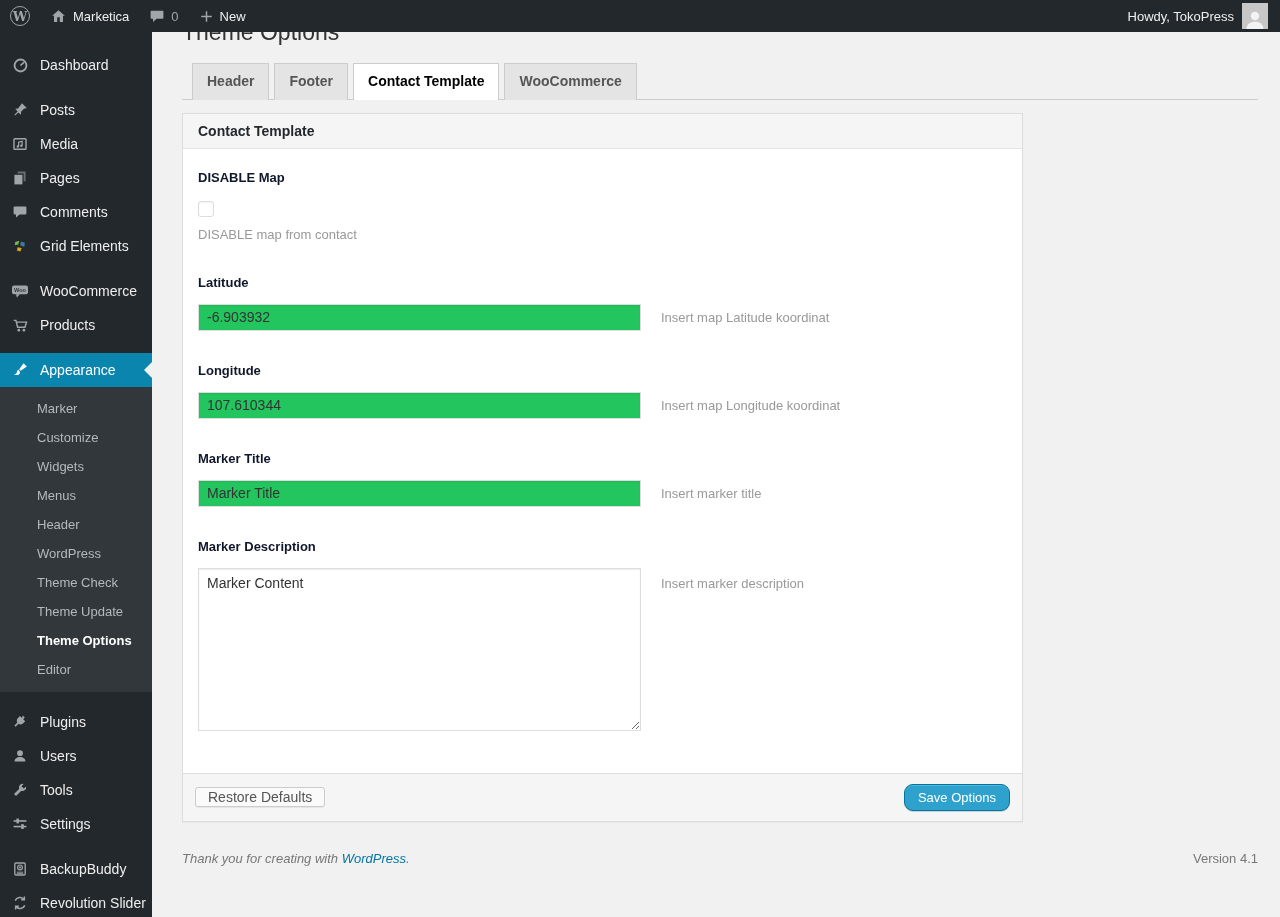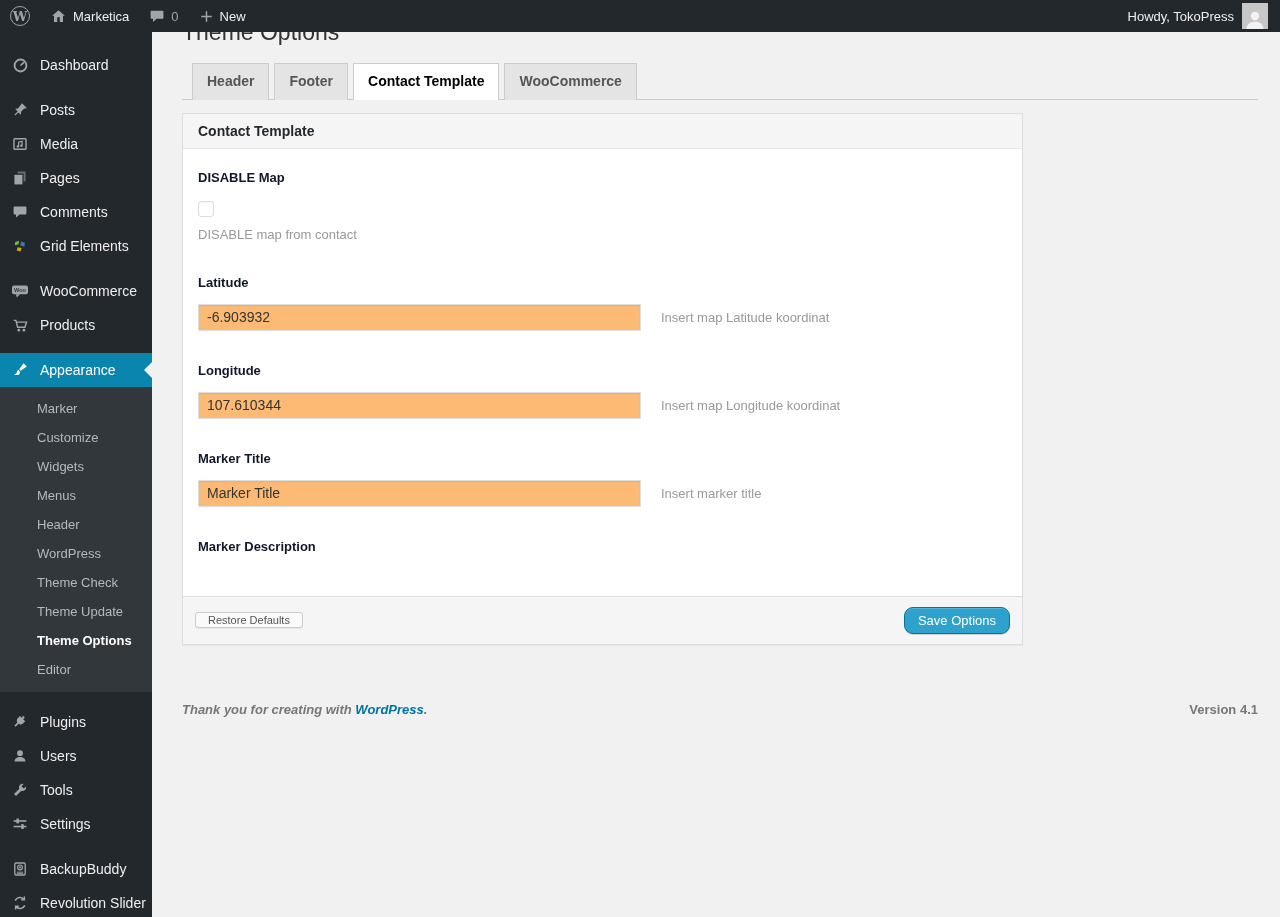--- a/index.html
+++ b/index.html
@@ -85,52 +85,52 @@
   .checkbox {
     appearance:none; -webkit-appearance:none; width:16px; height:16px;
     border:1px solid #ddd; border-radius:3px; background:#fff; cursor:pointer;
     box-shadow:inset 0 1px 2px rgba(0,0,0,.05); margin:0;
   }
   .checkbox-label { font-size:13px; color:#999; }
   .field-row { display:flex; align-items:flex-start; gap:20px; margin:14px 0 32px; }
   .text-input {
     width:443px; height:27px; padding:3px 8px; font-size:14px;
     font-family:"Liberation Sans", sans-serif;
-    border:1px solid #ddd; color:#333; background:#fdba74;
+    border:1px solid #ddd; color:#333; background:#22c55e;
     box-shadow:inset 0 1px 2px rgba(0,0,0,.07); outline:none;
   }
   .textarea {
     width:443px; height:163px; padding:6px 8px; font-size:14px;
     font-family:"Liberation Sans", sans-serif;
     border:1px solid #ddd; color:#333; background:#fff;
     box-shadow:inset 0 1px 2px rgba(0,0,0,.07); outline:none; resize:both;
   }
   .hint { font-size:13px; color:#999; padding-top:6px; }
   .field-row.top-hint .hint { padding-top:8px; }
 
   .panel-footer {
     background:#f5f5f5; border-top:1px solid #ddd; padding:10px 12px;
     display:flex; justify-content:space-between; align-items:center;
   }
   .btn-secondary {
     background:#fafafa; border:1px solid #ccc; border-radius:3px;
-    padding:1px 12px; font-size:11px; color:#555; cursor:pointer;
+    padding:1px 12px; font-size:14px; color:#555; cursor:pointer;
     font-family:"Liberation Sans", sans-serif;
     box-shadow:0 1px 0 rgba(0,0,0,.06);
   }
   .btn-primary {
     background:#2ea2cc; border:1px solid #0074a2; border-radius:9px;
     padding:5px 13px; font-size:13px; color:#fff; cursor:pointer;
     font-family:"Liberation Sans", sans-serif;
     box-shadow:inset 0 1px 0 rgba(120,200,230,.5), 0 1px 0 rgba(0,0,0,.15);
   }
 
   .page-footer {
     width:841px; display:flex; justify-content:space-between; align-items:flex-end;
-    margin-top:57px; font-size:13px; color:#777;font-weight:bold;
+    margin-top:29px; font-size:13px; color:#777;
   }
   .page-footer .thanks { font-style:italic; }
   .page-footer a { color:#0074a2; text-decoration:none; cursor:pointer; }
   .version { width:219px; margin-left:auto; position:absolute; right:22px; text-align:right; }
 </style>
 </head>
 <body>
 
 <div class="admin-bar">
   <div class="ab-item">
@@ -380,20 +380,24 @@
         <span class="hint">Insert map Longitude koordinat</span>
       </div>
 
       <label class="field-label">Marker Title</label>
       <div class="field-row">
         <input type="text" class="text-input" value="Marker Title" style="">
         <span class="hint">Insert marker title</span>
       </div>
 
       <label class="field-label">Marker Description</label>
+      <div class="field-row top-hint" style="margin-bottom:0;">
+        <textarea class="textarea" style="">Marker Content</textarea>
+        <span class="hint">Insert marker description</span>
+      </div>
     </div>
 
     <div class="panel-footer">
       <button class="btn-secondary">Restore Defaults</button>
       <button class="btn-primary">Save Options</button>
     </div>
   </div>
 
   <div class="page-footer">
     <span class="thanks"><span>Thank you for creating with </span><a>WordPress</a><span>.</span></span>

